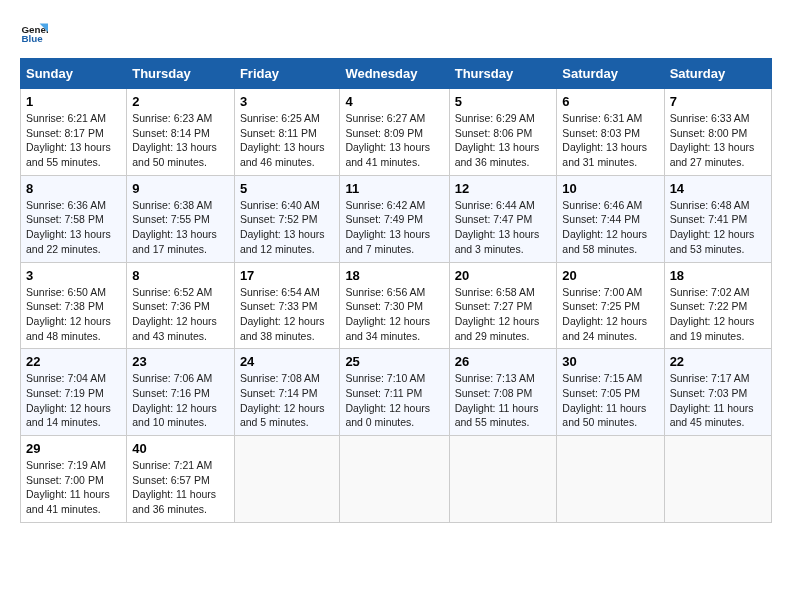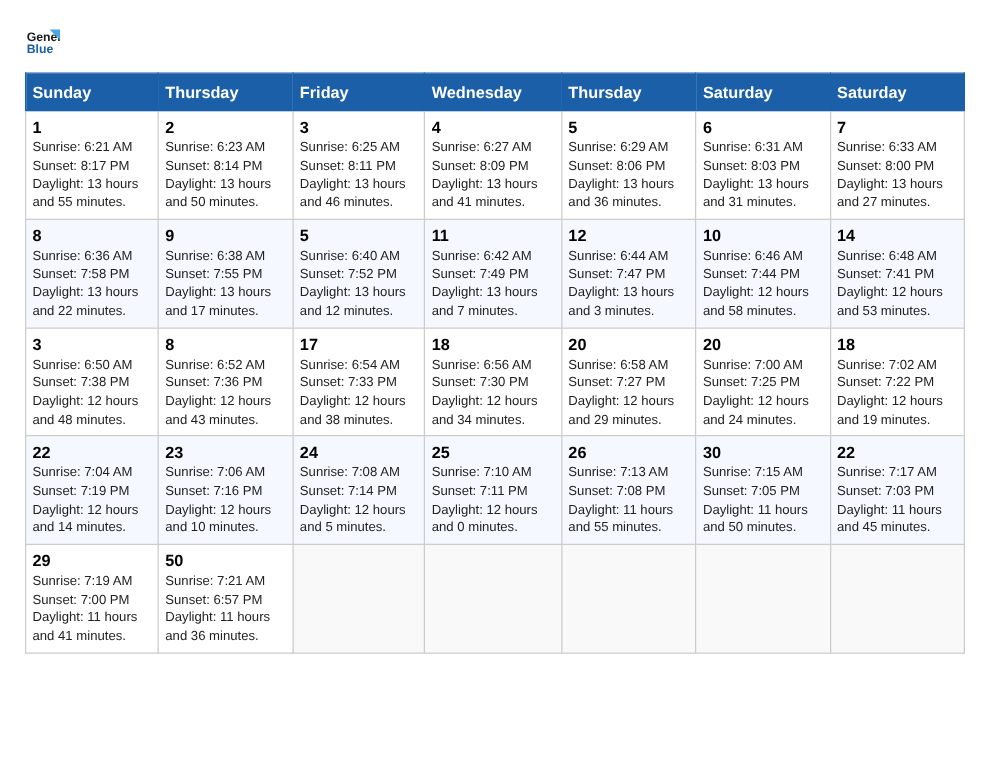--- a/index.html
+++ b/index.html
@@ -349,21 +349,21 @@
       <tr>
         <td>
           <span class="day-num">29</span>
         <div class="day-info">
           Sunrise: 7:19 AM<br>
           Sunset: 7:00 PM<br>
           Daylight: 11 hours and 41 minutes.
         </div>
         </td>
         <td>
-          <span class="day-num">50</span>
+          <span class="day-num">40</span>
         <div class="day-info">
           Sunrise: 7:21 AM<br>
           Sunset: 6:57 PM<br>
           Daylight: 11 hours and 36 minutes.
         </div>
         </td>
         <td class="empty"></td>
         <td class="empty"></td>
         <td class="empty"></td>
         <td class="empty"></td>

